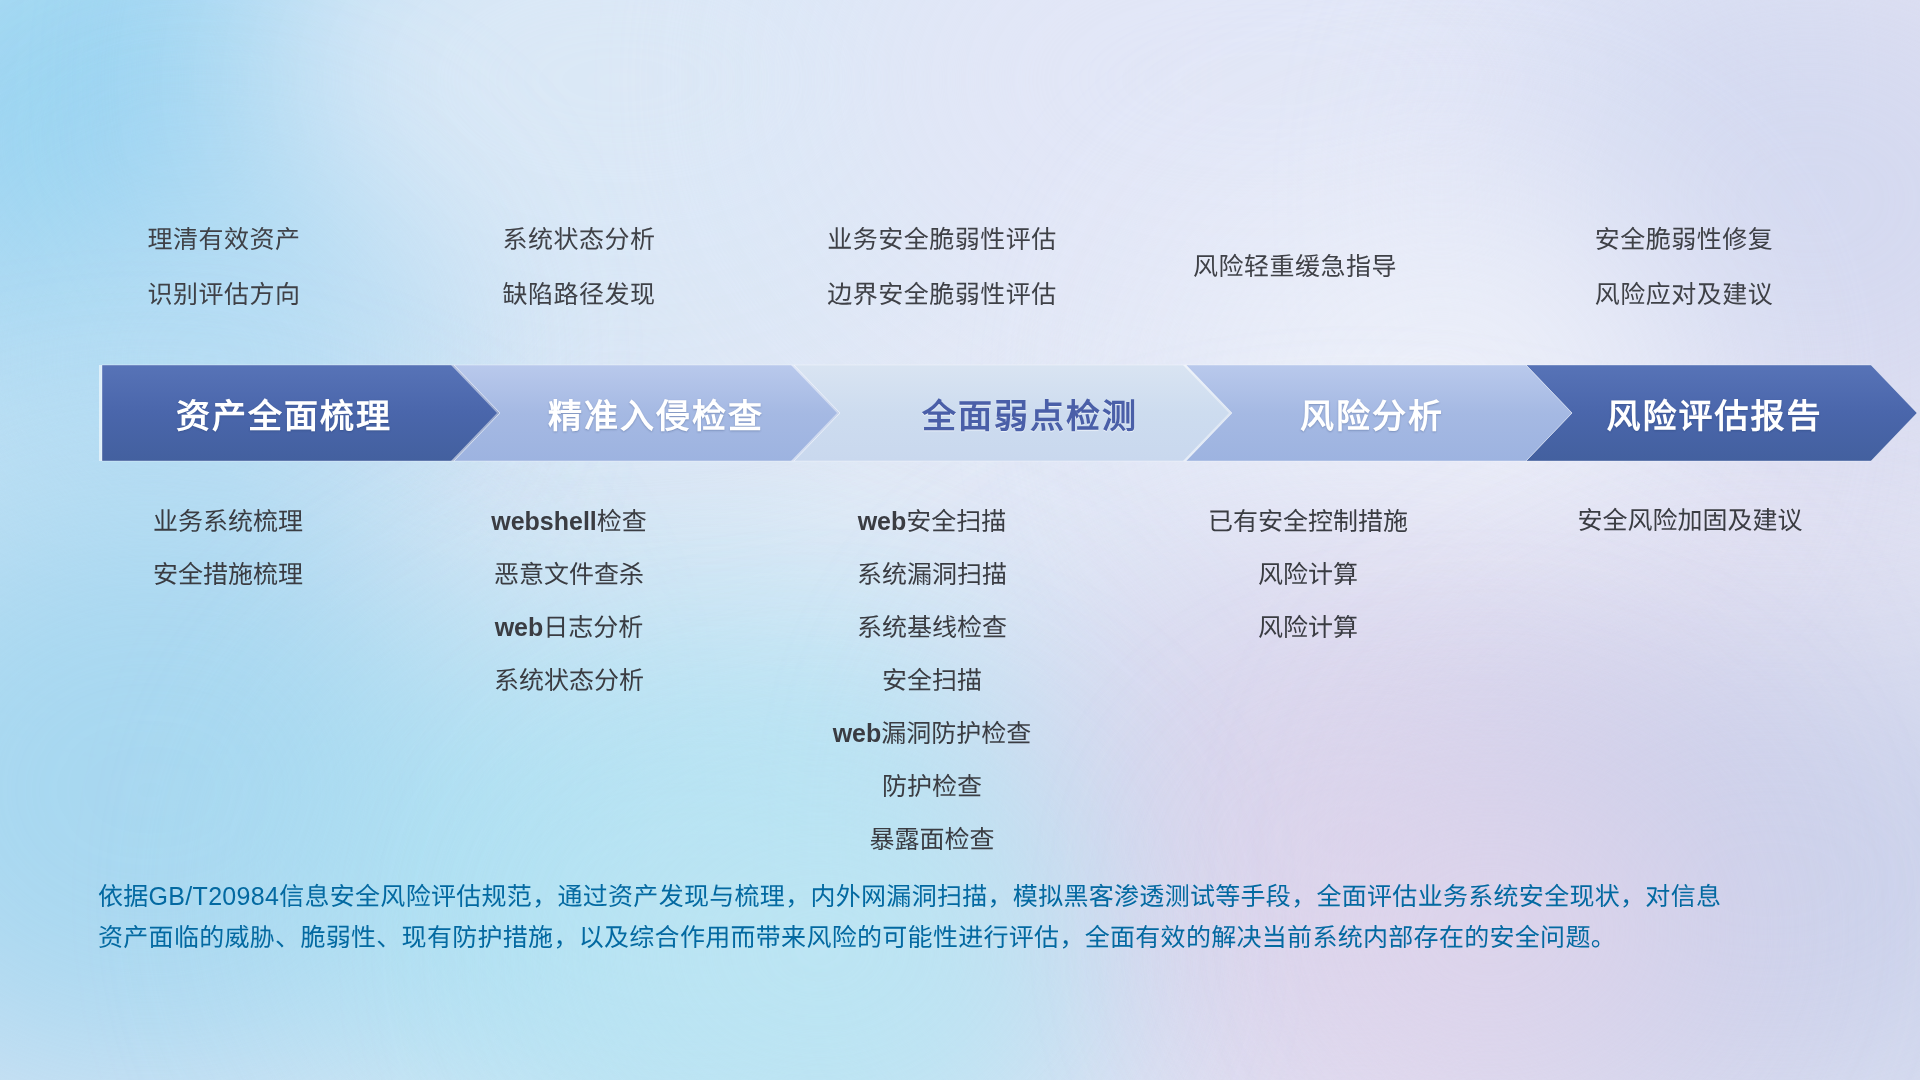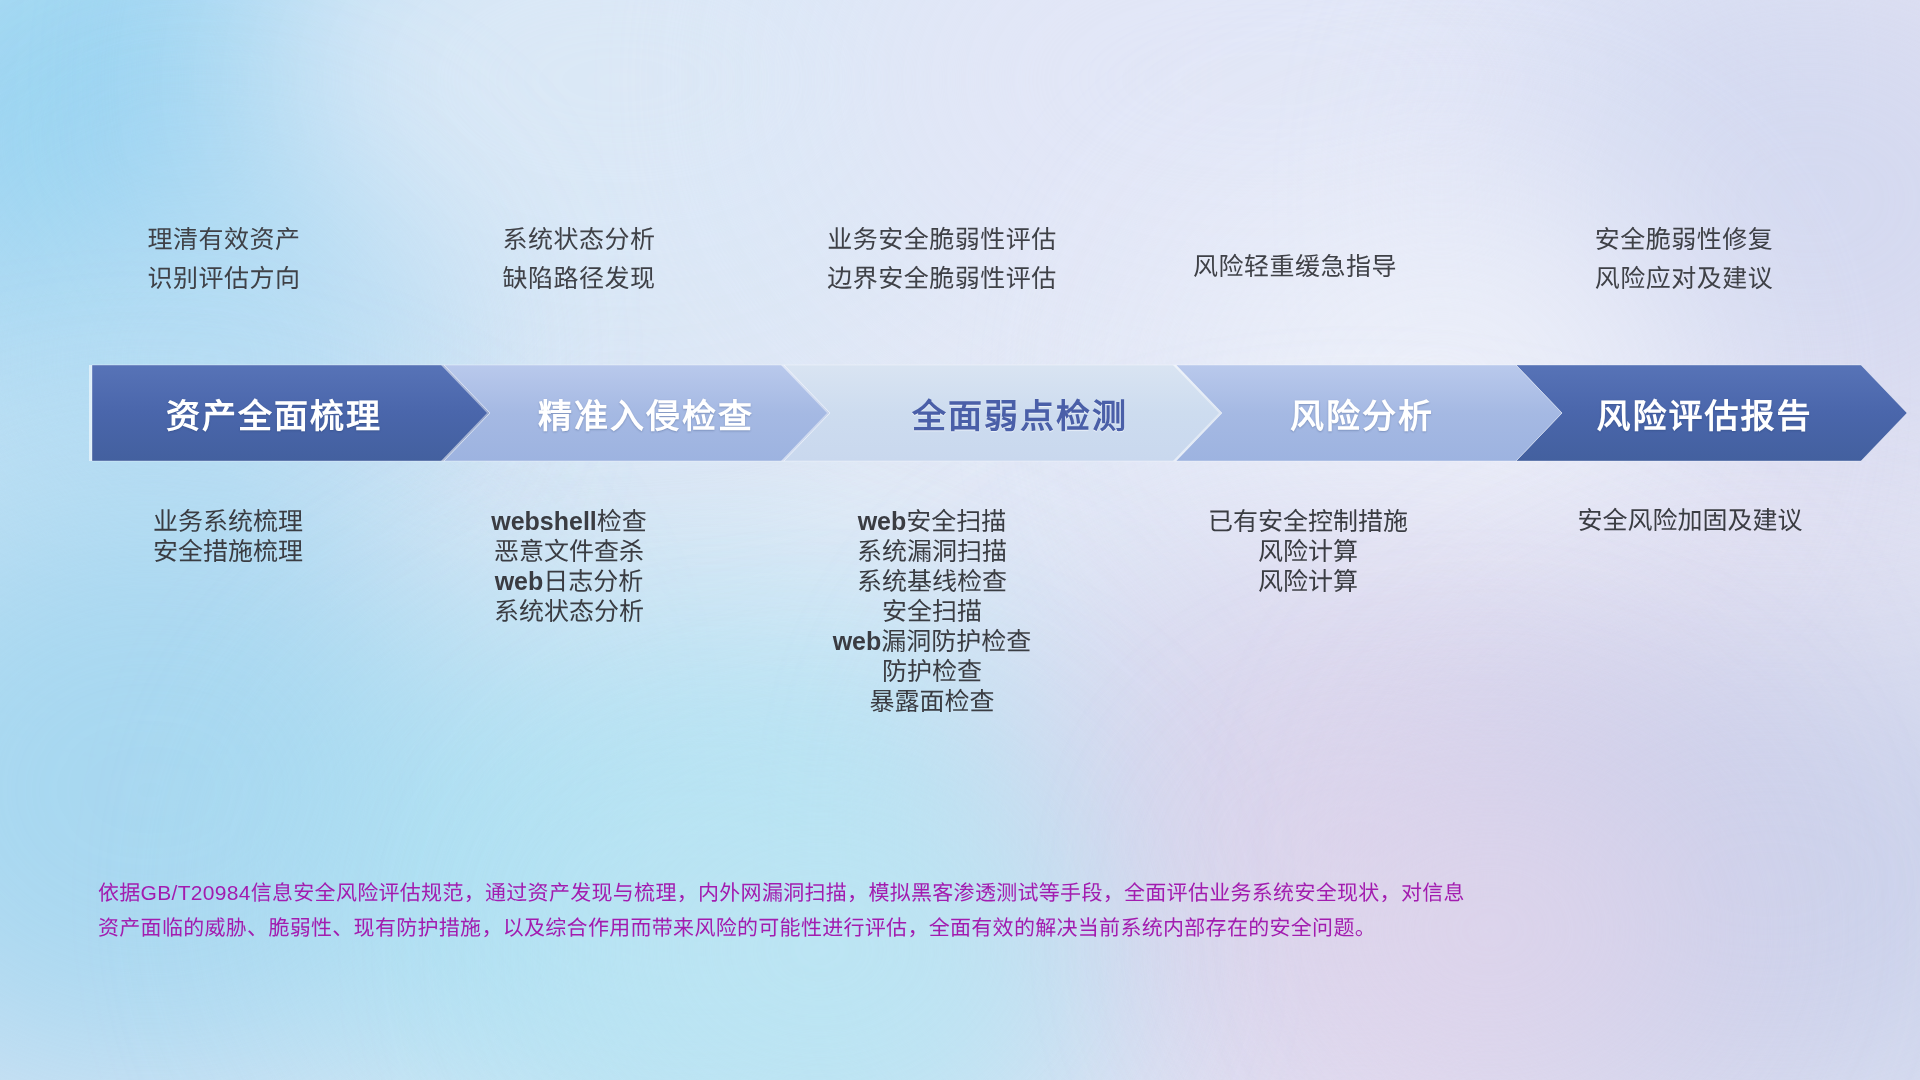--- a/index.html
+++ b/index.html
@@ -37,31 +37,31 @@
 
   
   .top-captions{
     position:absolute;left:0;right:0;top:224px;height:110px;
     display:flex;
   }
   .cap-col{
     flex:0 0 auto;
     display:flex;flex-direction:column;
     align-items:center;justify-content:flex-start;
-    gap:8px;
+    gap:24px;
     color:#3f4147;
     font-size:25px;
     line-height:1.22;
     letter-spacing:.5px;
     white-space:nowrap;
   }
 
   
   .band{
-    position:absolute;left:0;top:365px;height:96px;width:1755px;
+    position:absolute;left:10px;top:365px;height:96px;width:1755px;
   }
   .band-inner{position:absolute;left:0;top:0;width:1920px;height:96px;}
   .chev{
     position:absolute;top:0;height:96px;
     display:flex;align-items:center;justify-content:center;
   }
   .chev .lbl{
     position:relative;z-index:3;
     font-size:34px;font-weight:bold;
     letter-spacing:2px;
@@ -77,34 +77,34 @@
 
   
   .bot-captions{
     position:absolute;left:0;right:0;top:506px;
     display:flex;
   }
   .bcol{
     flex:0 0 auto;
     display:flex;flex-direction:column;
     align-items:center;
-    gap:0;
+    gap:23px;
     color:#3f4147;
     font-size:25px;
     line-height:1.2;
     white-space:nowrap;
   }
   .bcol .item{color:#3a3c42;}
   .bcol .item b{font-weight:bold;}
 
   
   .footnote{
     position:absolute;left:98px;top:876px;width:1520px;
-    color:#a21caf;
-    font-size:21px;
+    color:#0369a1;
+    font-size:25px;
     line-height:1.65;
     letter-spacing:.3px;
   }
   .footnote div{white-space:nowrap;}
 </style>
 </head>
 <body>
 
 <div id="bg">
   <div id="bg-base"></div>

